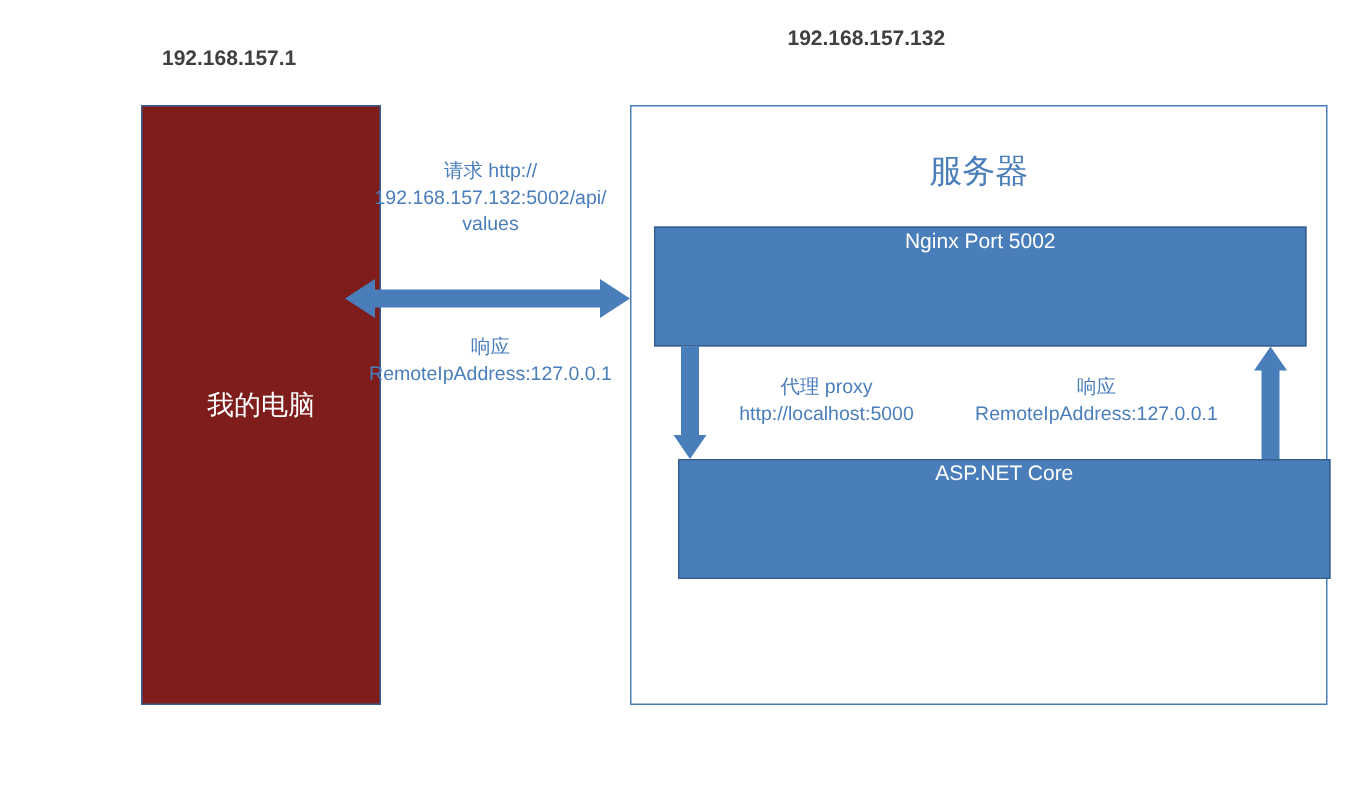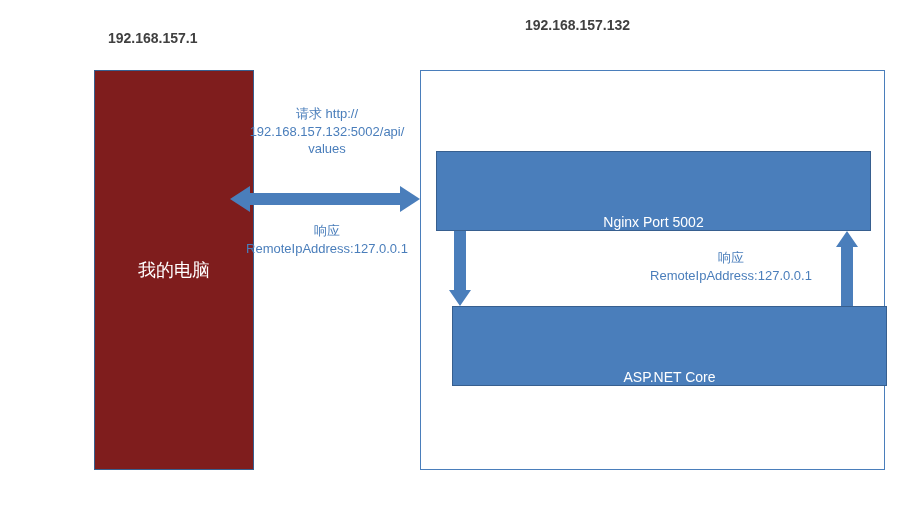--- a/index.html
+++ b/index.html
@@ -52,21 +52,21 @@
     text-align: center;
     color: #4a7ebb;
     font-size: 22px;
   }
   .inner-box {
     position: absolute;
     background: #4a7ebb;
     border: 1px solid #375f8f;
     color: #ffffff;
     display: flex;
-    align-items: flex-end;
+    align-items: flex-start;
     justify-content: center;
     font-size: 14px;
     box-sizing: border-box;
   }
   .nginx-box {
     left: 15px;
     top: 80px;
     width: 435px;
     height: 80px;
   }
@@ -162,33 +162,38 @@
   <span>192.168.157.132:5002/api/</span><br>
   <span>values</span>
 </div>
 
 <div class="mid-label" style="left:232px; top:222px; width:190px;">
   <span>响应</span><br>
   <span>RemoteIpAddress:127.0.0.1</span>
 </div>
 
 <div class="box server-container">
+  <div class="server-title">服务器</div>
 
   <div class="inner-box nginx-box">
     <span>Nginx Port 5002</span>
   </div>
 
   <div class="inner-box asp-box">
     <span>ASP.NET Core</span>
   </div>
 
   <div class="v-arrow v-down" style="left:28px; top:160px; height:75px;">
     <div class="shaft"></div>
     <div class="head"></div>
   </div>
+  <div class="mid-label" style="left:55px; top:178px; width:150px;">
+    <span>代理 proxy</span><br>
+    <span>http://localhost:5000</span>
+  </div>
 
   <div class="v-arrow v-up" style="left:415px; top:160px; height:75px;">
     <div class="head"></div>
     <div class="shaft"></div>
   </div>
   <div class="mid-label" style="left:210px; top:178px; width:200px;">
     <span>响应</span><br>
     <span>RemoteIpAddress:127.0.0.1</span>
   </div>
 </div>

